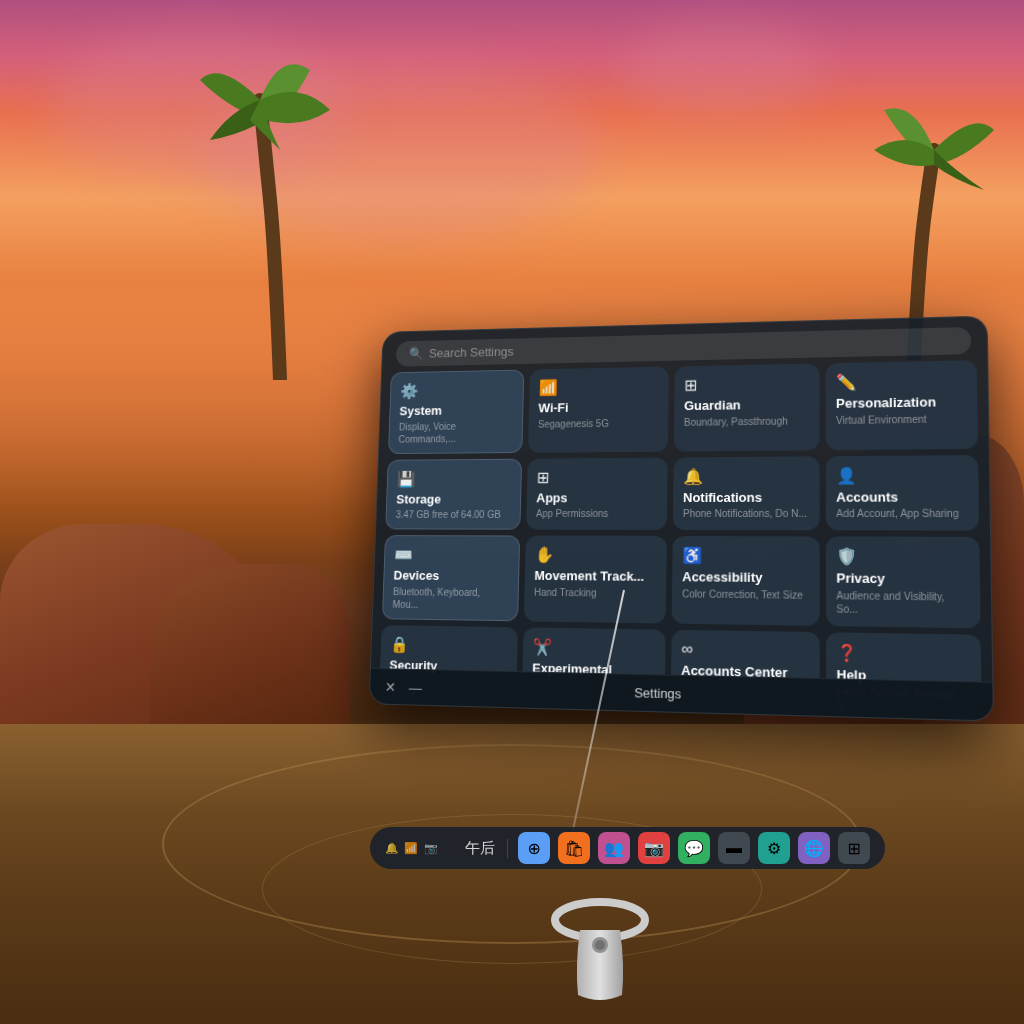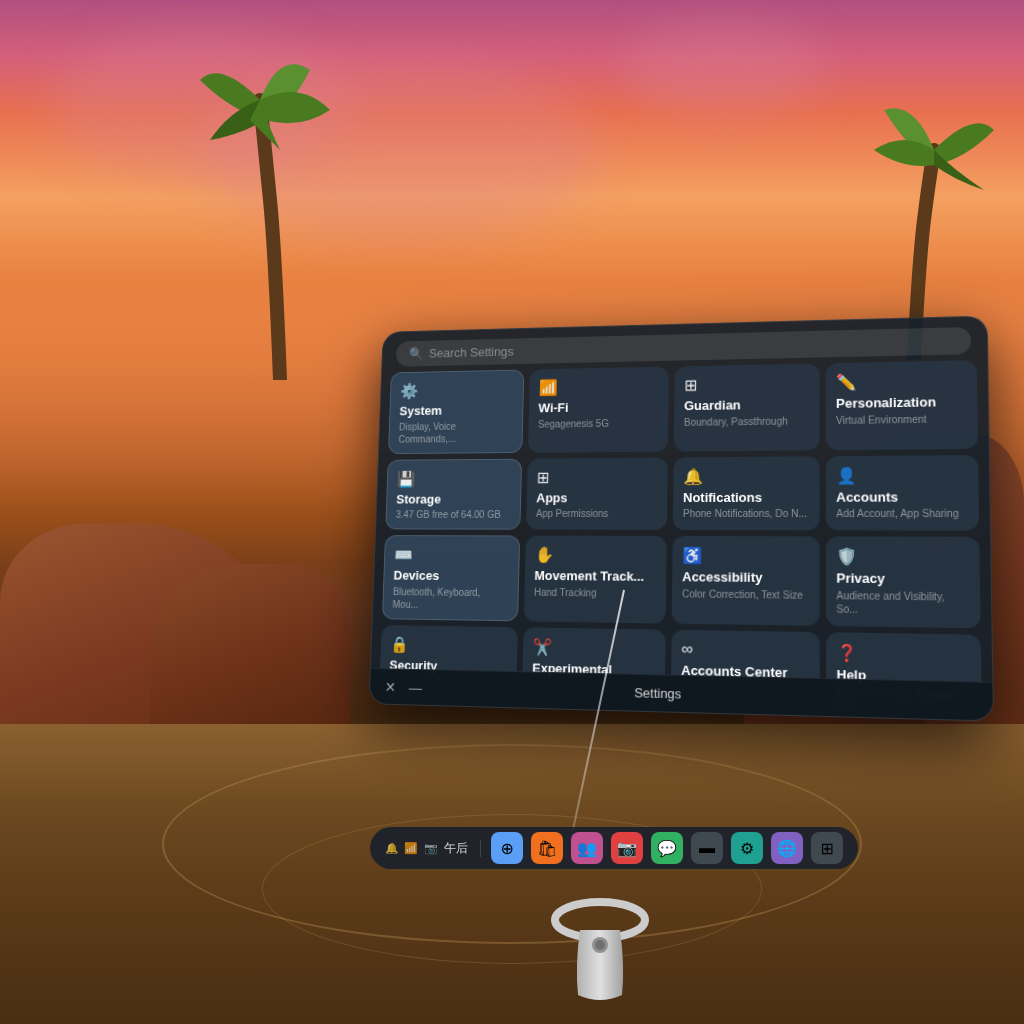--- a/index.html
+++ b/index.html
@@ -211,21 +211,22 @@
       margin-right: 10px;
     }
 
     .status-icon {
       color: rgba(255,255,255,0.7);
       font-size: 11px;
     }
 
     .status-time {
       color: rgba(255,255,255,0.8);
-      font-size: 12px;
+      font-size: 15px;
+      margin-left: 21px;
     }
 
     .taskbar-apps {
       display: flex;
       gap: 8px;
     }
 
     .app-icon {
       width: 32px;
       height: 32px;

